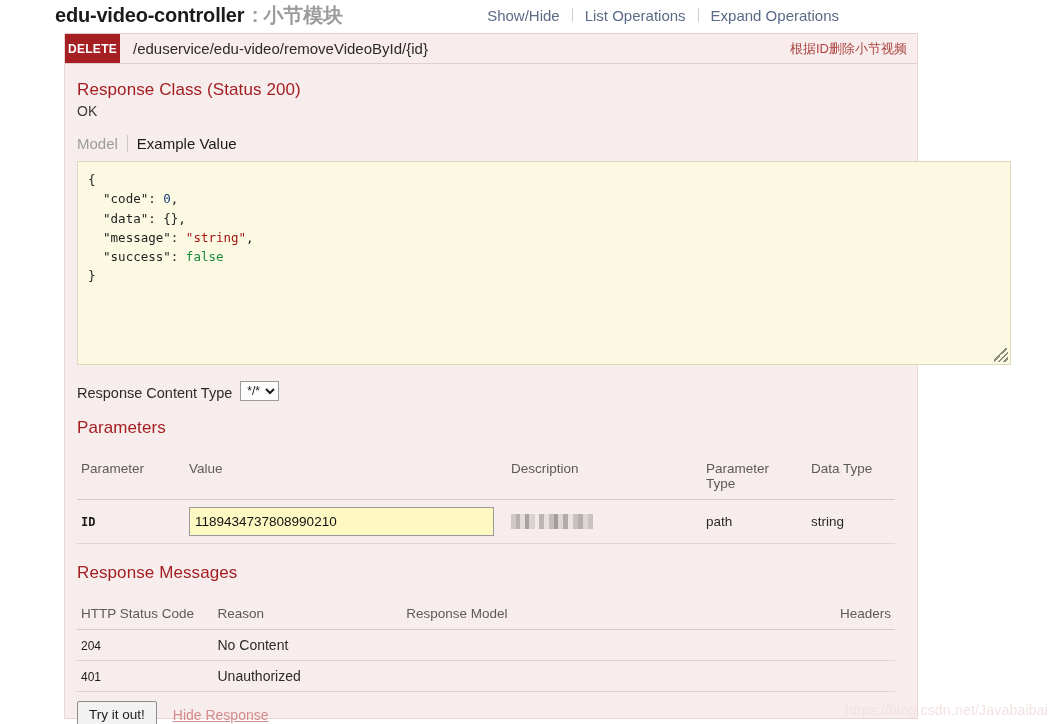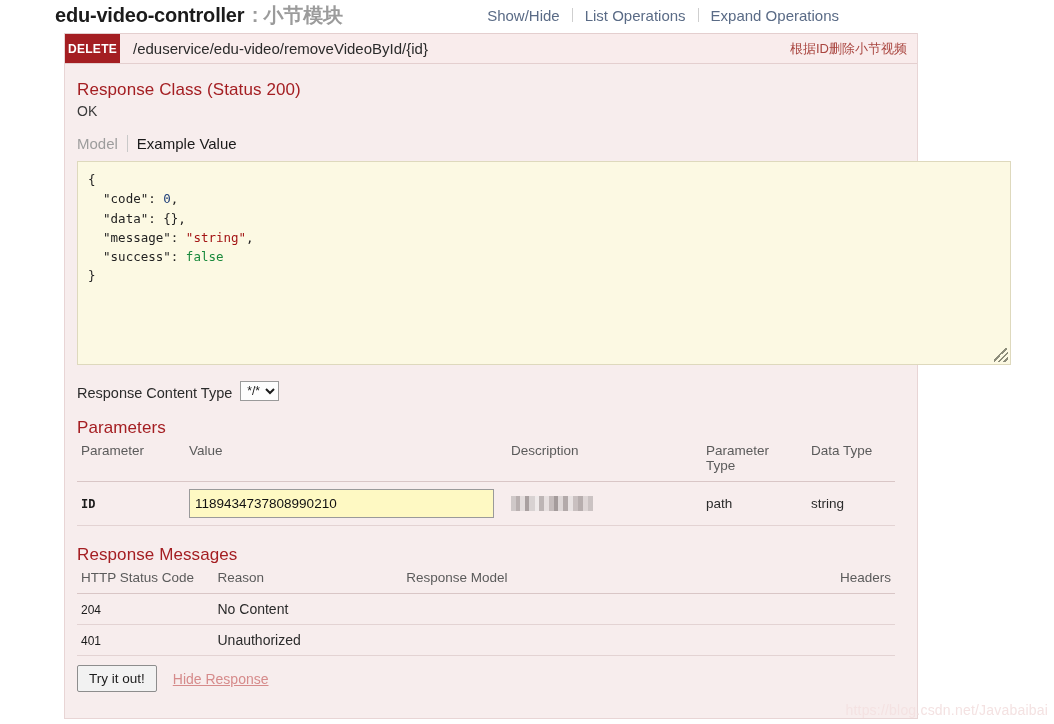--- a/index.html
+++ b/index.html
@@ -178,21 +178,21 @@
     padding: 1px 2px;
     border: 1px solid #9a9a9a;
     background: #fdfdfd;
     color: #1b1b1b;
   }
 
   
   .tbl {
     width: 100%;
     border-collapse: collapse;
-    margin-top: 2px;
+    margin-top: 20px;
   }
   .tbl th {
     text-align: left;
     font-weight: normal;
     font-size: 13.5px;
     color: #5b5b5b;
     padding: 3px 4px 8px 4px;
     border-bottom: 1px solid #d9c6c6;
     vertical-align: top;
   }

